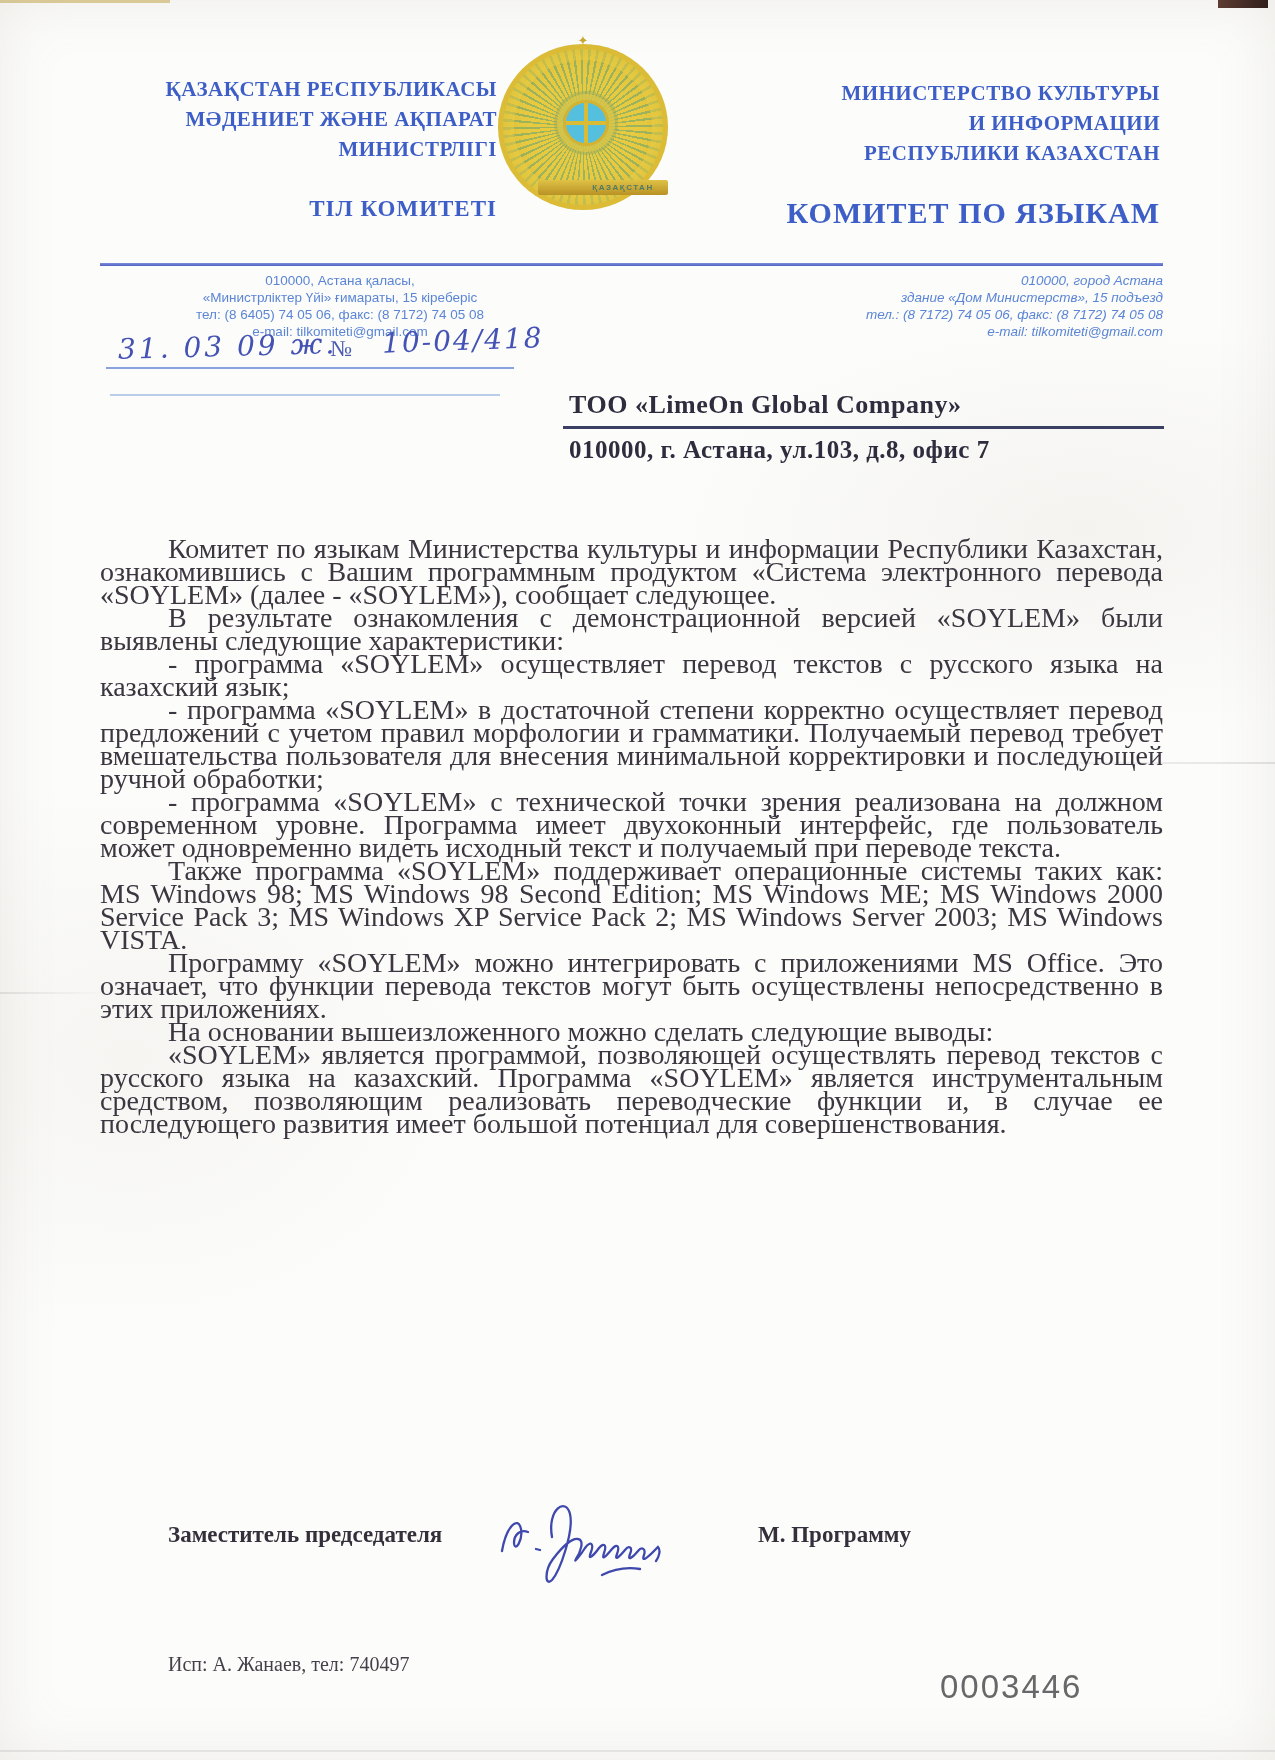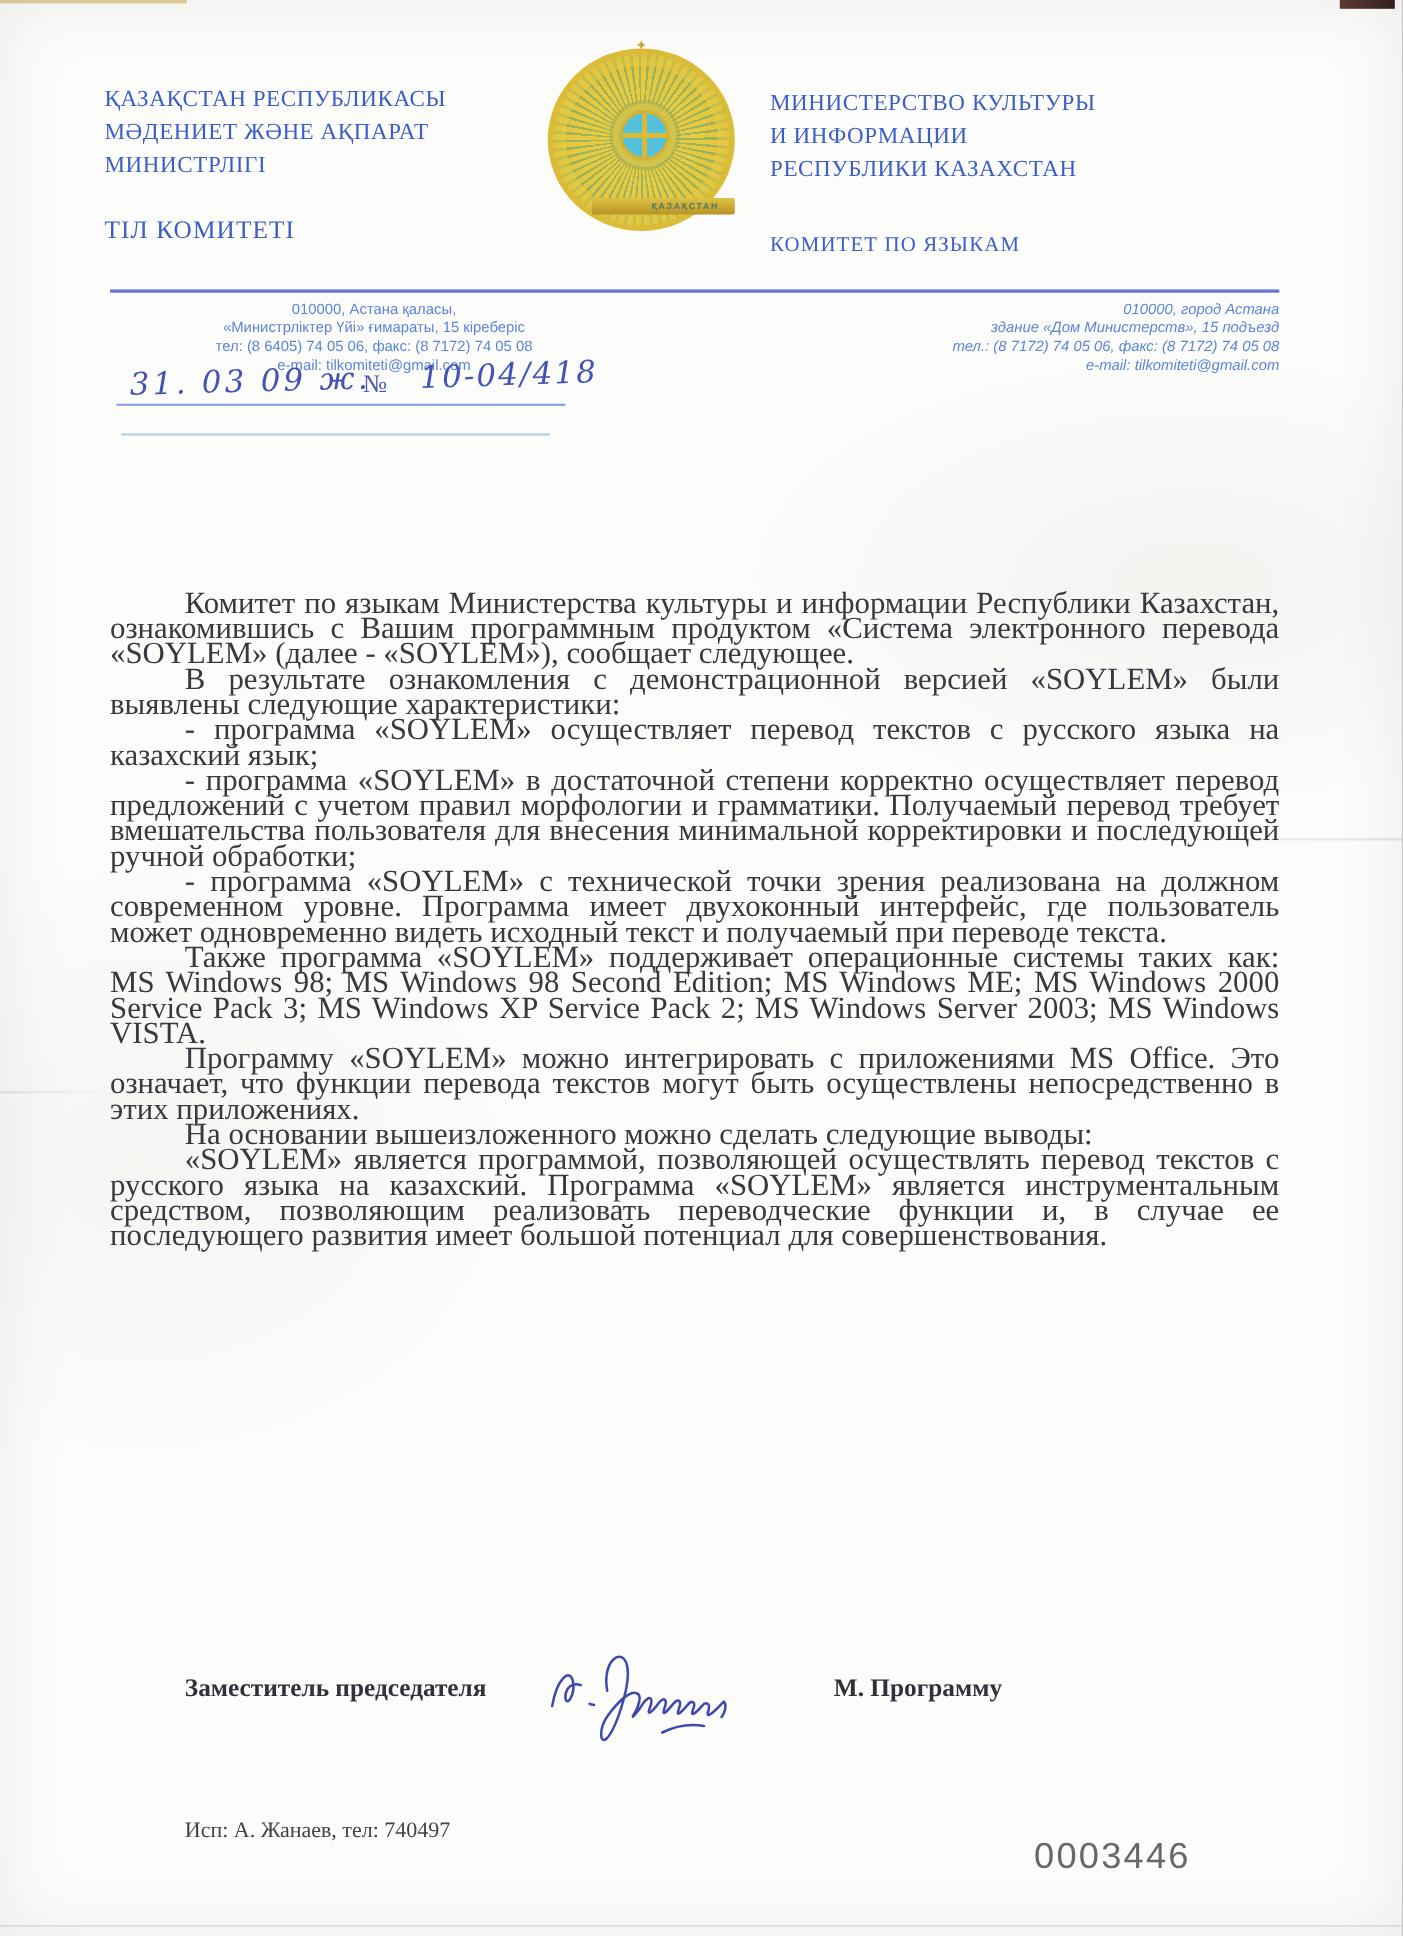--- a/index.html
+++ b/index.html
@@ -16,25 +16,25 @@
   .abs{position:absolute;}
 
   
   .strip-top-left{left:0;top:0;width:170px;height:3px;background:#d9c788;opacity:.85;}
   .strip-top-right{left:1218px;top:0;width:50px;height:8px;background:linear-gradient(90deg,#5d3a30,#2c1a16);}
   .crease-right{left:900px;top:762px;width:375px;height:2px;background:linear-gradient(90deg,rgba(0,0,0,0),rgba(140,140,140,.22));}
   .crease-left{left:0;top:992px;width:110px;height:2px;background:linear-gradient(90deg,rgba(140,140,140,.2),rgba(0,0,0,0));}
   .strip-bottom{left:0;top:1750px;width:1275px;height:2px;background:rgba(120,120,120,.15);}
 
   
-  .hdr{color:#3d5ec6;font-weight:normal;text-align:left;}
+  .hdr{color:#3d5ec6;font-weight:bold;text-align:right;}
   .hdr-left{left:95px;top:74px;width:402px;font-size:21px;line-height:30px;letter-spacing:.5px;}
   .hdr-left-committee{left:95px;top:196px;width:402px;font-size:23px;letter-spacing:1px;}
   .hdr-right{left:700px;top:78px;width:460px;font-size:21px;line-height:30px;letter-spacing:.5px;}
-  .hdr-right-committee{left:700px;top:212px;width:460px;font-size:19px;letter-spacing:1px;}
+  .hdr-right-committee{left:700px;top:196px;width:460px;font-size:30px;letter-spacing:1px;}
 
   
   .emblem{left:497px;top:34px;width:172px;height:180px;}
   .emblem-star{position:absolute;left:0;right:0;top:0;text-align:center;color:#c9a933;font-size:13px;line-height:13px;}
   .emblem-disc{position:absolute;left:1px;top:10px;width:170px;height:166px;border-radius:50%;
     background:
       radial-gradient(circle at 50% 47%, rgba(87,195,221,.95) 0 16%, rgba(87,195,221,0) 17%),
       repeating-conic-gradient(from 0deg, #e8ca40 0deg 4deg, #9db45e 4deg 6deg),
       #e8ca40;
     box-shadow:inset 0 0 0 5px #dcbc36, inset 0 0 0 16px rgba(233,205,70,.55), inset 0 0 24px rgba(130,110,20,.5);
@@ -130,20 +130,24 @@
     <div>тел.: (8 7172) 74 05 06, факс: (8 7172) 74 05 08</div>
     <div>e-mail: tilkomiteti@gmail.com</div>
   </div>
 
   <div class="abs handwriting ref-date">31. 03 09 ж.</div>
   <div class="abs ref-no">№</div>
   <div class="abs handwriting ref-num">10-04/418</div>
   <div class="abs ref-line"></div>
   <div class="abs ref-line2"></div>
 
+  <div class="abs recipient">
+    <div class="recipient-name">ТОО «LimeOn Global Company»</div>
+    <div class="recipient-address">010000, г. Астана, ул.103, д.8, офис 7</div>
+  </div>
 
   <div class="abs body-text">
     <p>Комитет по языкам Министерства культуры и информации Республики Казахстан, ознакомившись с Вашим программным продуктом «Система электронного перевода «SOYLEM» (далее - «SOYLEM»), сообщает следующее.</p>
     <p>В результате ознакомления с демонстрационной версией «SOYLEM» были выявлены следующие характеристики:</p>
     <p>- программа «SOYLEM» осуществляет перевод текстов с русского языка на казахский язык;</p>
     <p>- программа «SOYLEM» в достаточной степени корректно осуществляет перевод предложений с учетом правил морфологии и грамматики. Получаемый перевод требует вмешательства пользователя для внесения минимальной корректировки и последующей ручной обработки;</p>
     <p>- программа «SOYLEM» с технической точки зрения реализована на должном современном уровне. Программа имеет двухоконный интерфейс, где пользователь может одновременно видеть исходный текст и получаемый при переводе текста.</p>
     <p>Также программа «SOYLEM» поддерживает операционные системы таких как: MS Windows 98; MS Windows 98 Second Edition; MS Windows ME; MS Windows 2000 Service Pack 3; MS Windows XP Service Pack 2; MS Windows Server 2003; MS Windows VISTA.</p>
     <p>Программу «SOYLEM» можно интегрировать с приложениями MS Office. Это означает, что функции перевода текстов могут быть осуществлены непосредственно в этих приложениях.</p>
     <p>На основании вышеизложенного можно сделать следующие выводы:</p>

